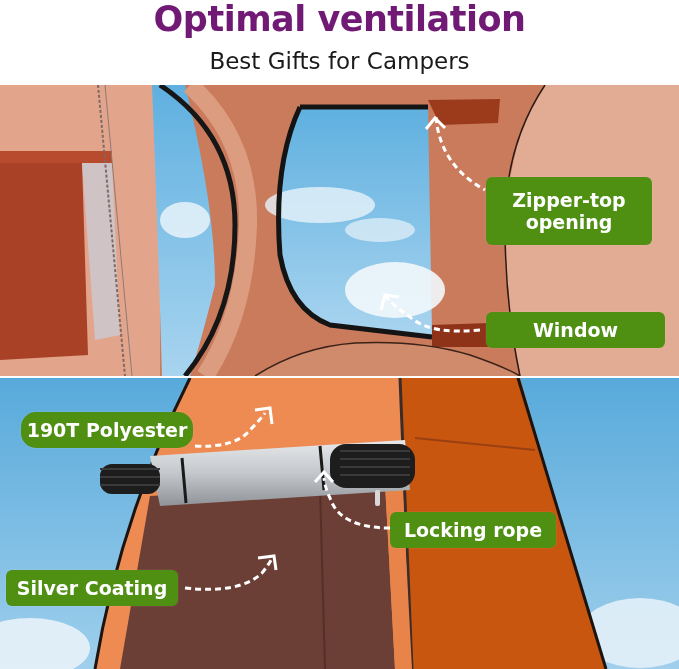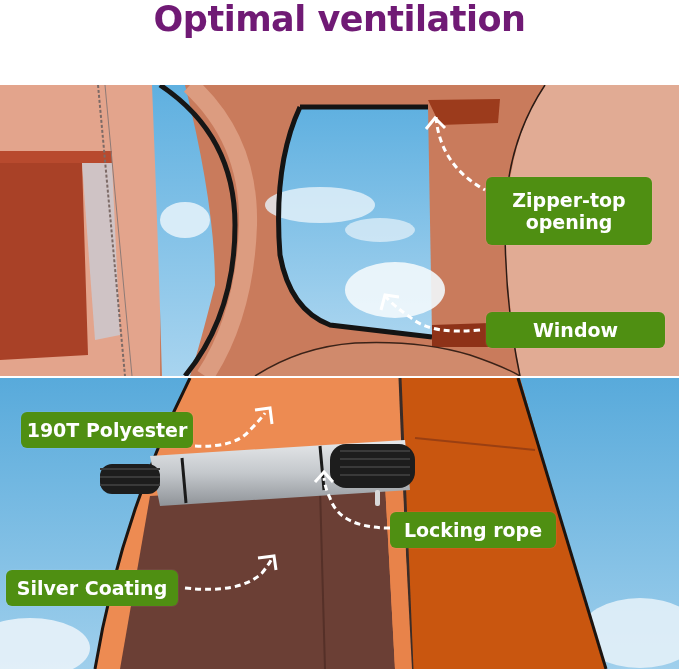--- a/index.html
+++ b/index.html
@@ -22,20 +22,21 @@
     font-family: "DejaVu Sans", sans-serif; font-weight: bold; font-size: 19px;
     display: flex; align-items: center; justify-content: center; text-align: center; line-height: 22px;
     box-shadow: 0 0 0 1px rgba(255,255,255,0.05);
   }
 </style>
 </head>
 <body>
 
 <div class="header">
   <div class="title">Optimal ventilation</div>
+  <div class="subtitle">Best Gifts for Campers</div>
 </div>
 
 <div class="panel panel-top">
   <svg width="679" height="291" viewBox="0 0 679 291">
     <defs>
       <linearGradient id="skyT" x1="0" y1="0" x2="0" y2="1">
         <stop offset="0" stop-color="#5fb0e0"></stop>
         <stop offset="1" stop-color="#a8d4ef"></stop>
       </linearGradient>
     </defs>
@@ -141,16 +142,16 @@
     <path d="M195 68 Q235 70 250 52 Q260 42 265 35" stroke="#ffffff" stroke-width="3" stroke-dasharray="6 4" fill="none"></path>
     <path d="M255 32 L270 30 L272 46" stroke="#ffffff" stroke-width="3" fill="none"></path>
 
     <path d="M390 150 Q340 150 330 120 Q325 110 324 100" stroke="#ffffff" stroke-width="3" stroke-dasharray="6 4" fill="none"></path>
     <path d="M315 104 L324 94 L333 104" stroke="#ffffff" stroke-width="3" fill="none"></path>
 
     <path d="M185 210 Q240 216 262 195 Q270 185 272 180" stroke="#ffffff" stroke-width="3" stroke-dasharray="6 4" fill="none"></path>
     <path d="M258 180 L274 178 L276 192" stroke="#ffffff" stroke-width="3" fill="none"></path>
   </svg>
 
-  <div class="label" style="left:21px; top:34px; width:172px; height:36px;">190T Polyester</div>
+  <div class="label" style="left:21px; top:34px; width:172px; height:36px;border-radius:15px;">190T Polyester</div>
   <div class="label" style="left:390px; top:134px; width:166px; height:36px;">Locking rope</div>
   <div class="label" style="left:6px; top:192px; width:172px; height:36px;">Silver Coating</div>
 </div>
 
 </body></html>

